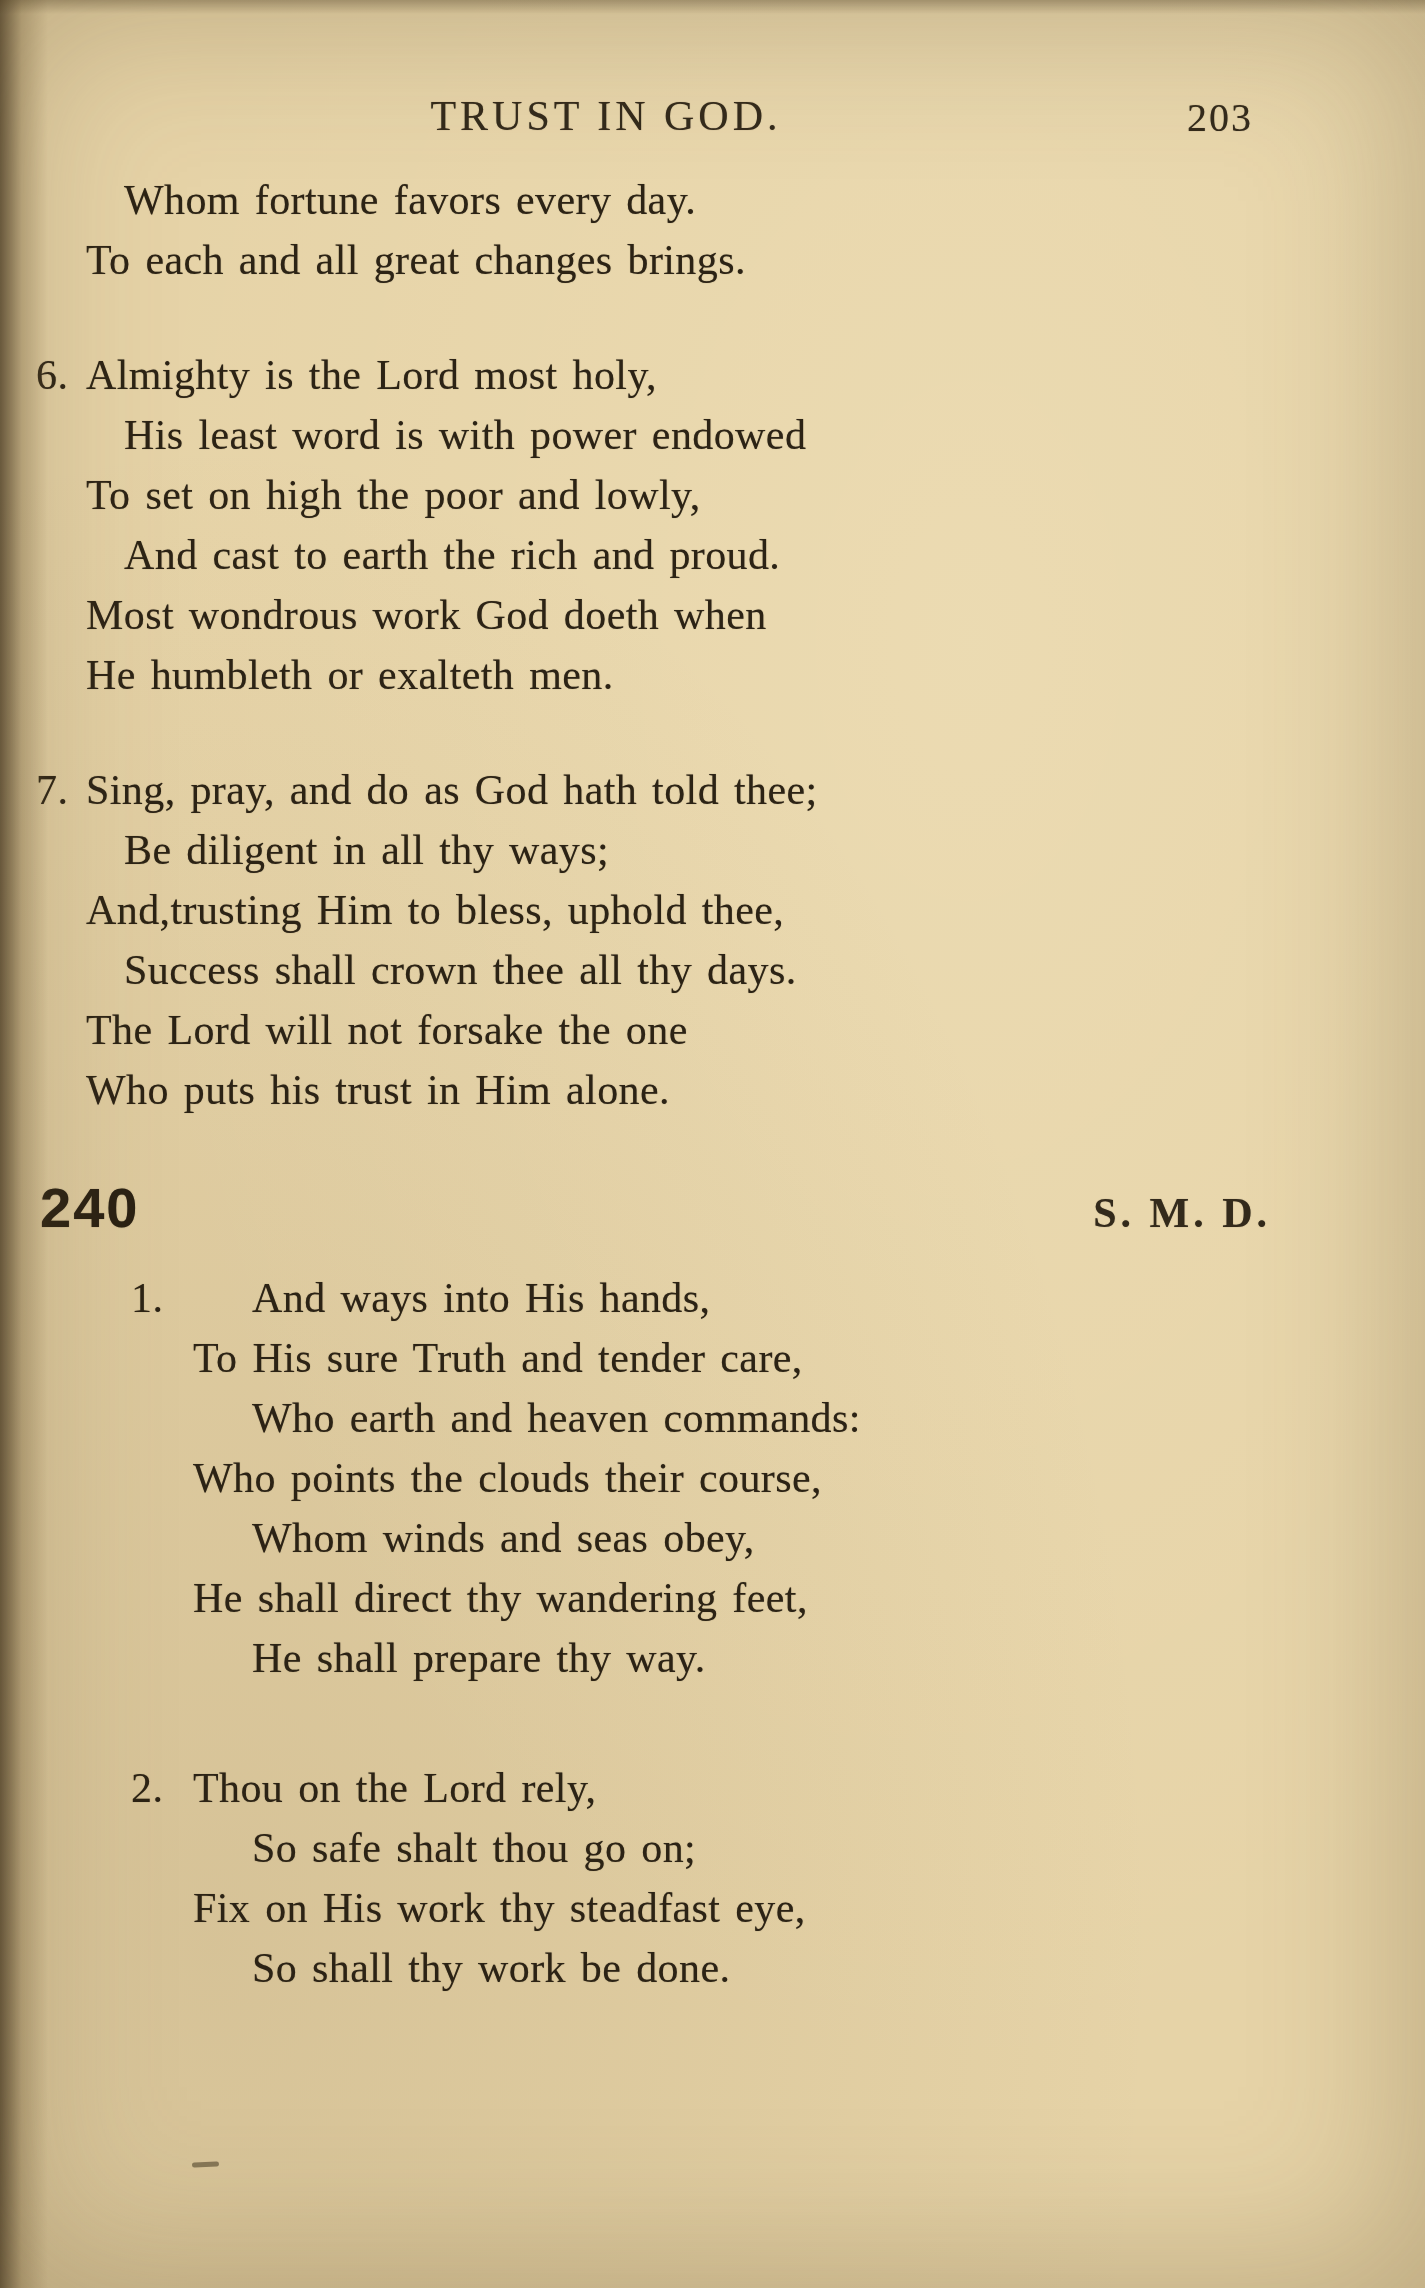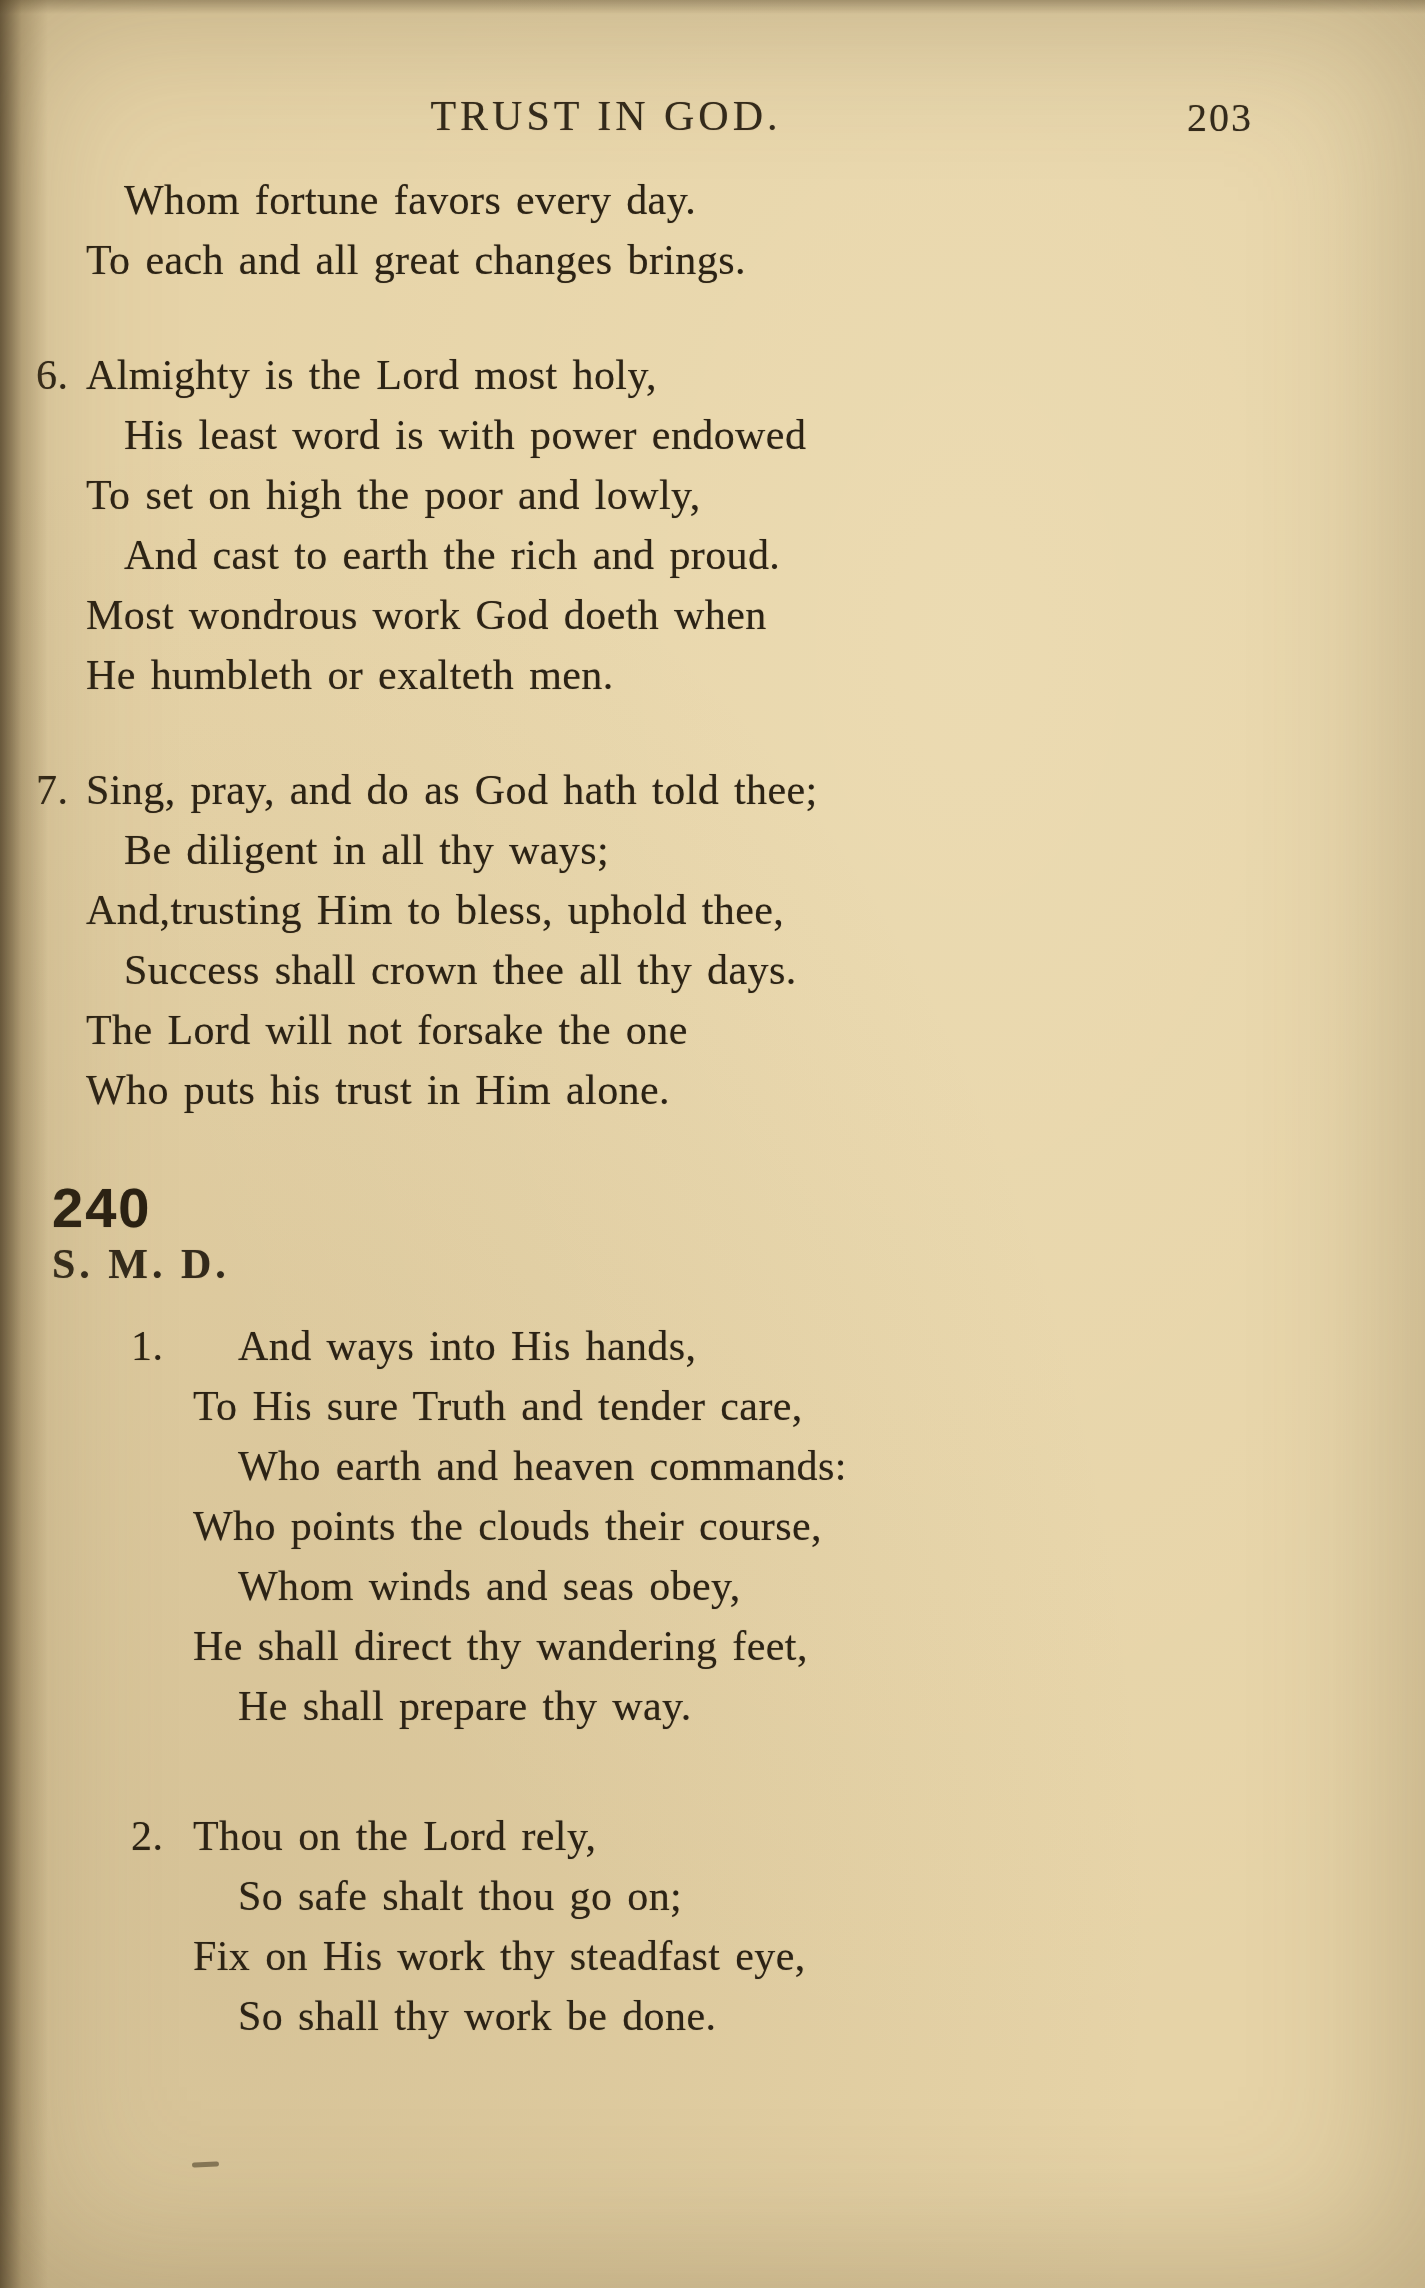--- a/index.html
+++ b/index.html
@@ -68,37 +68,36 @@
     letter-spacing: 0.4px;
     text-shadow: 0 0 1px rgba(44,35,21,0.42);
   }
   .stanza-num { position: absolute; left: 0; top: 0; }
   .line { white-space: nowrap; }
   .line.ind1 { margin-left: 38px; }
 
   
   .hymn-head {
     display: flex; justify-content: space-between; align-items: baseline;
-    margin: 40px 0 28px 16px;
+    margin: 40px 0 28px 4px;
     padding-right: 4px;
-    flex-direction: column;
   }
   .hymn-number {
     font-size: 56px; font-weight: bold; letter-spacing: 2px;
     font-family: "Liberation Sans", "DejaVu Sans", sans-serif;
     color: #2a2113;
     text-shadow: 0 0 1px rgba(42,33,19,0.5);
   }
   .hymn-meter {
     font-size: 42px; letter-spacing: 4px; color: #332a1b;
     text-shadow: 0 0 1px rgba(51,42,27,0.45);
     font-weight: bold;
   }
   .hymn .stanza { margin-left: 95px; padding-left: 62px; }
-  .hymn .line.ind1 { margin-left: 45px; }
+  .hymn .line.ind1 { margin-left: 59px; }
   .hymn .stanza.second { margin-top: 70px; }
 
   
   .smudge {
     position: absolute; left: 192px; top: 2162px;
     width: 27px; height: 5px;
     background: rgba(68,54,32,0.55);
     border-radius: 3px;
     transform: rotate(-3deg);
     z-index: 3;

